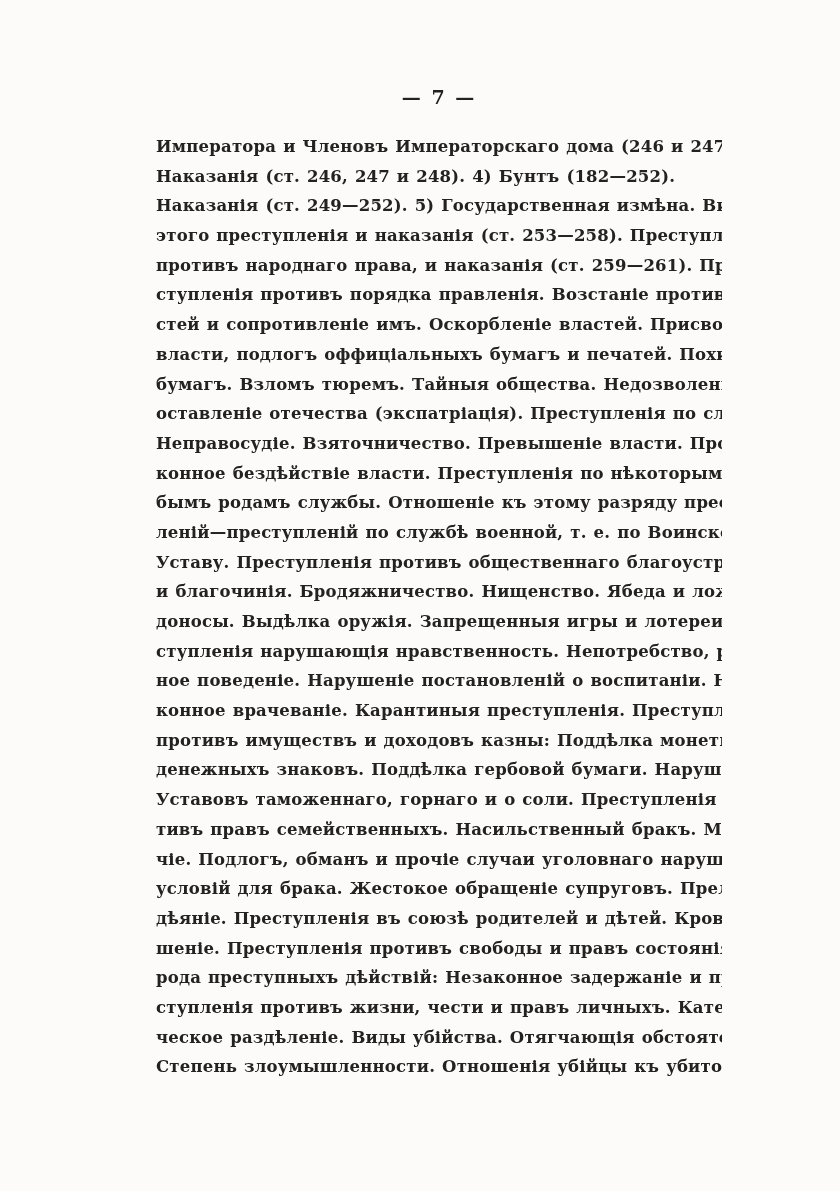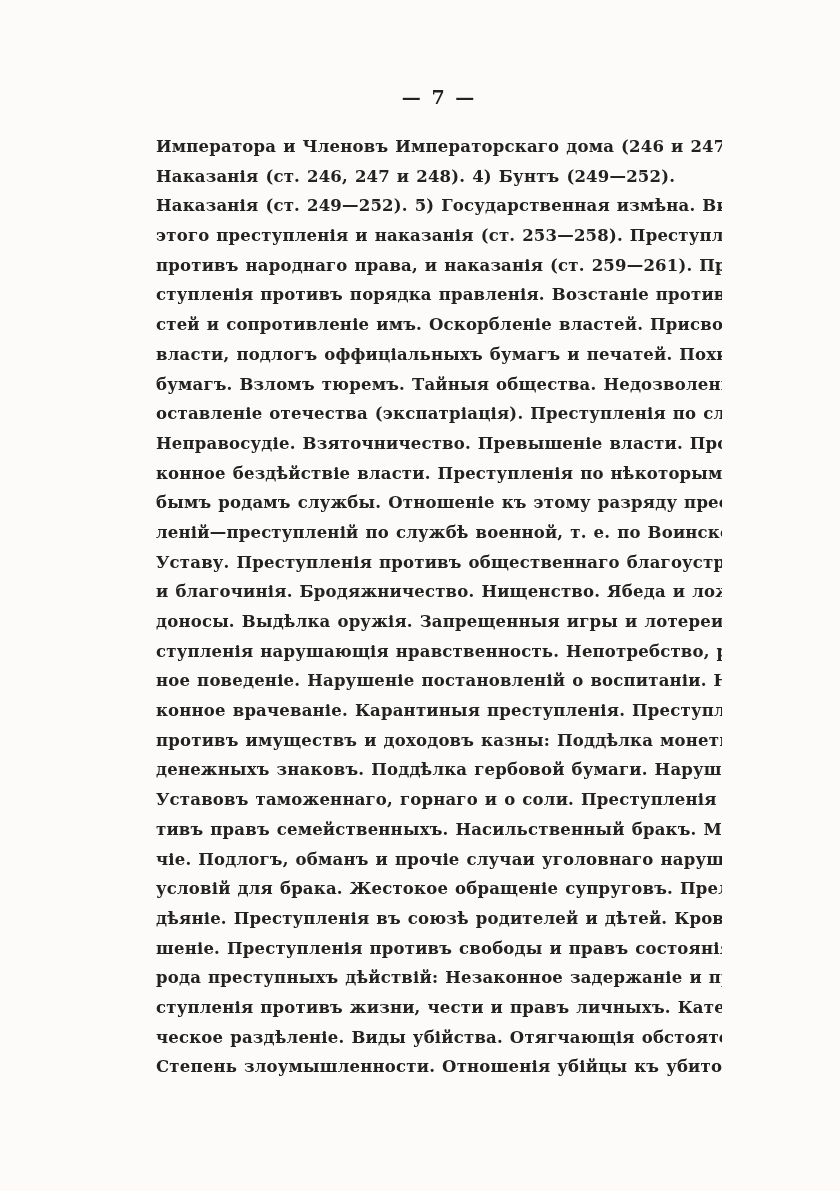--- a/index.html
+++ b/index.html
@@ -54,21 +54,21 @@
     width: 100%;
   }
 </style>
 </head>
 <body>
 
 <div class="scan-page">
   <div class="page-number">— 7 —</div>
   <div class="text-block">
     <div class="text-line">Императора и Членовъ Императорскаго дома (246 и 247).</div>
-    <div class="text-line">Наказанія (ст. 246, 247 и 248). 4) Бунтъ (249—252).</div>
+    <div class="text-line">Наказанія (ст. 246, 247 и 248). 4) Бунтъ (182—252).</div>
     <div class="text-line">Наказанія (ст. 249—252). 5) Государственная измѣна. Виды</div>
     <div class="text-line">этого преступленія и наказанія (ст. 253—258). Преступленія</div>
     <div class="text-line">противъ народнаго права, и наказанія (ст. 259—261). Пре-</div>
     <div class="text-line">ступленія противъ порядка правленія. Возстаніе противъ вла-</div>
     <div class="text-line">стей и сопротивленіе имъ. Оскорбленіе властей. Присвоеніе</div>
     <div class="text-line">власти, подлогъ оффиціальныхъ бумагъ и печатей. Похищеніе</div>
     <div class="text-line">бумагъ. Взломъ тюремъ. Тайныя общества. Недозволенное</div>
     <div class="text-line">оставленіе отечества (экспатріація). Преступленія по службѣ.</div>
     <div class="text-line">Неправосудіе. Взяточничество. Превышеніе власти. Противоза-</div>
     <div class="text-line">конное бездѣйствіе власти. Преступленія по нѣкоторымъ осо-</div>

